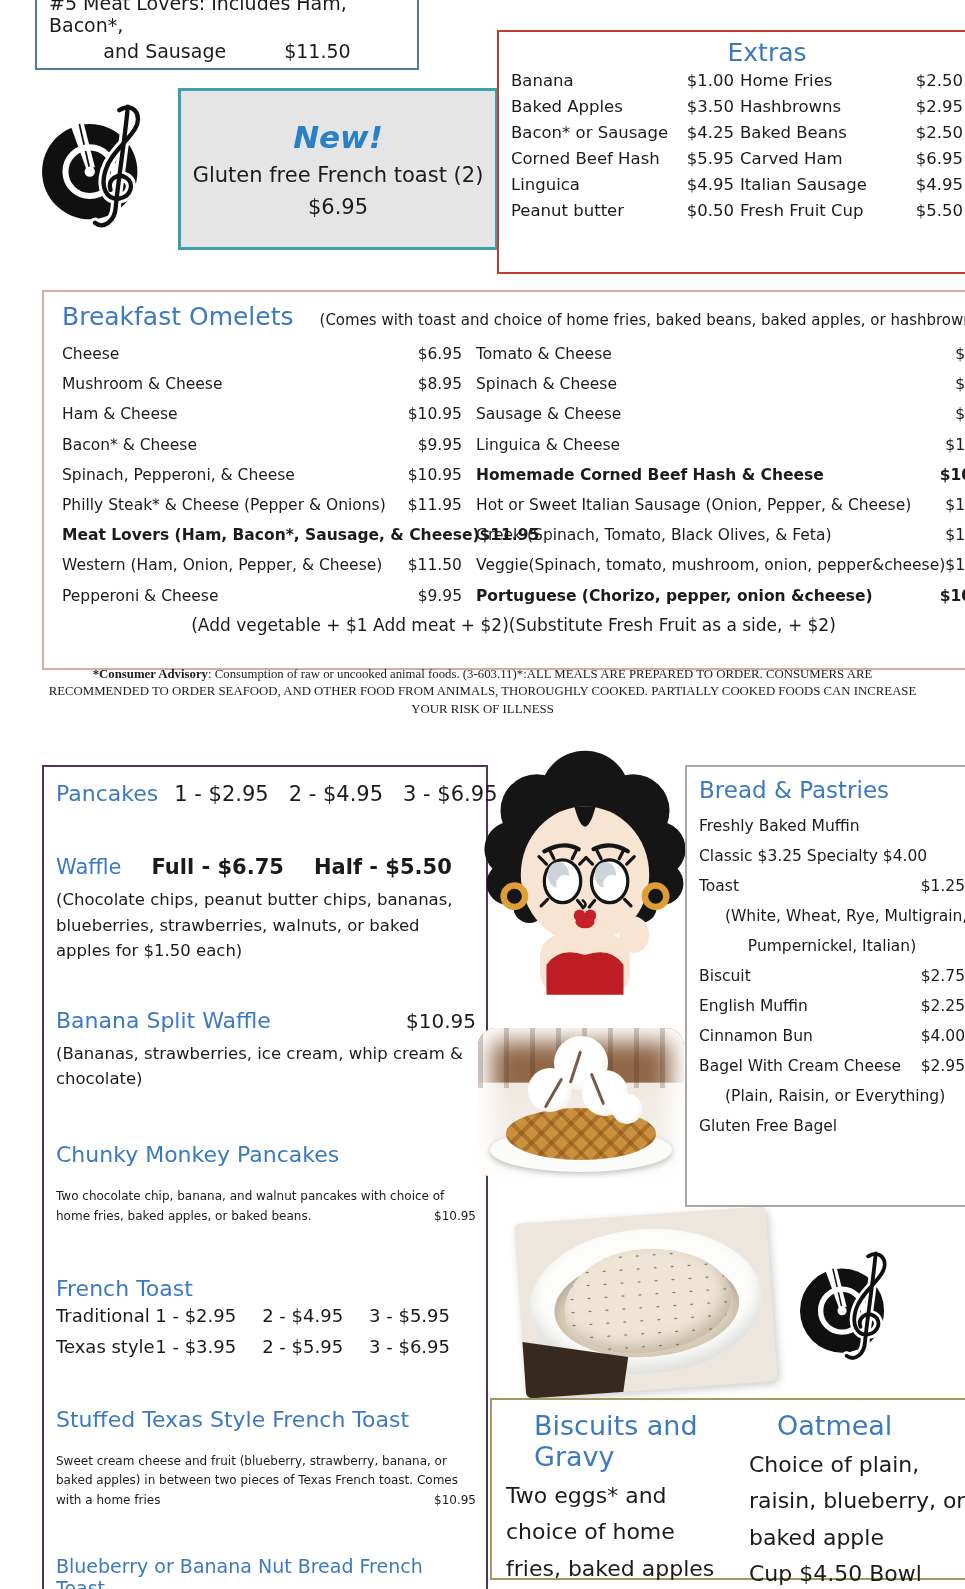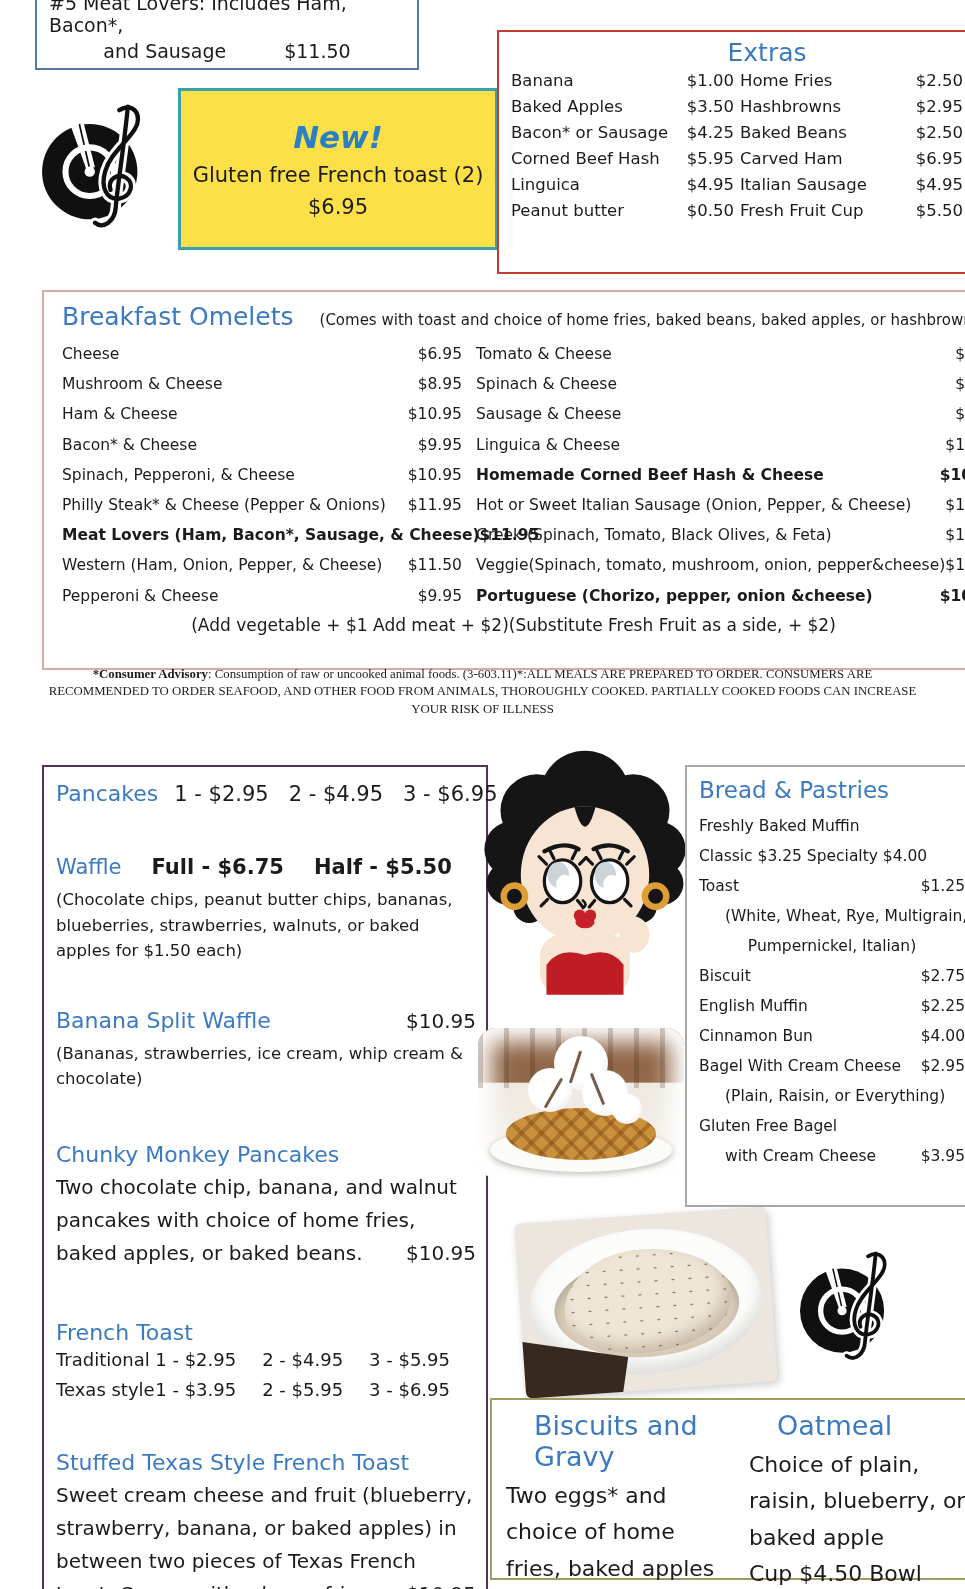--- a/index.html
+++ b/index.html
@@ -5,21 +5,21 @@
   html,body{margin:0;padding:0;background:#fff;}
   body{font-family:"DejaVu Sans",sans-serif;color:#1b1b1b;}
   #page{position:relative;width:965px;height:1589px;margin:0 auto;background:#fff;overflow:hidden;}
   .abs{position:absolute;}
 
   
   .banner-box{left:35px;top:-10px;width:380px;height:70px;border:2px solid #4f7ca7;background:#fff;
     display:flex;flex-direction:column;justify-content:flex-end;padding-bottom:6px;font-size:19px;}
   .banner-l1{padding-left:12px;}
   .banner-l2{display:flex;justify-content:center;gap:58px;margin-top:4px;}
-  .new-box{left:178px;top:88px;width:314px;height:156px;border:3px solid #3aa0ad;background:#fde047;
+  .new-box{left:178px;top:88px;width:314px;height:156px;border:3px solid #3aa0ad;background:#e5e5e5;
     display:flex;flex-direction:column;align-items:center;justify-content:center;gap:8px;}
   .new-title{color:#2a80c4;font-size:31px;font-weight:bold;font-style:italic;}
   .new-line{font-size:21px;}
   .new-price{font-size:21px;}
 
   .extras-box{left:497px;top:30px;width:452px;height:232px;border:2px solid #c23b2e;background:#fff;padding:4px 12px;}
   .extras-title{color:#3b7ac1;font-size:25px;text-align:center;margin:2px 0 4px 60px;}
   .extras-grid{display:grid;grid-template-columns:1fr 58px 1fr 58px;row-gap:7px;column-gap:6px;font-size:16.5px;align-items:center;}
   .extras-grid .pr{text-align:right;}
 
@@ -42,21 +42,21 @@
   .h-blue{color:#3b7ac1;}
   .row-line{display:flex;align-items:baseline;white-space:nowrap;}
   .pan-row1{gap:16px;font-size:21px;}
   .pan-row1 .hb{font-size:22px;}
   .pan-prices{display:flex;gap:20px;}
   .pan-row2{gap:30px;font-size:21px;margin-top:9px;}
   .pan-row2 .wv{font-weight:600;margin-top:40px;}
   .note{font-size:16.5px;line-height:1.55;margin-top:8px;}
   .item-head-row{display:flex;align-items:baseline;font-size:22px;margin-top:0;}
   .item-head-row .pr{margin-left:auto;font-size:20px;color:#1b1b1b;}
-  .para{font-size:20px;line-height:1.65;margin-top:4px;}
+  .para{font-size:12px;line-height:1.65;margin-top:20px;}
   .para .fr{float:right;}
   .ft-row{display:flex;align-items:baseline;font-size:18px;line-height:1.7;white-space:nowrap;}
   .ft-row .ftn{width:112px;}
   .ft-row .ftp{margin-right:26px;}
   .sp44{height:44px;}
   .sp50{height:50px;}
 
   .bread-box{left:685px;top:765px;width:266px;height:418px;border:2px solid #a9a9a9;background:#fff;padding:10px 12px;}
   .bread-title{font-size:23px;margin-bottom:8px;}
   .bread-line{font-size:15.5px;line-height:30px;display:flex;align-items:baseline;white-space:nowrap;}
@@ -392,24 +392,20 @@
         <span class="pr">$4.00</span>
       </div>
     <div class="bread-line">
         <span>Bagel With Cream Cheese</span>
         <span class="pr">$2.95</span>
       </div>
     <div class="bread-line bread-indent">(Plain, Raisin, or Everything)</div>
     <div class="bread-line">
         <span>Gluten Free Bagel</span>
       </div>
-    <div class="bread-line bread-indent">
-        <span>with Cream Cheese</span>
-        <span class="pr">$3.95</span>
-      </div>
   </div>
 
   <div class="abs waffle-photo">
     <div class="wood"></div>
     <div class="plate"></div>
     <div class="waffle"></div>
     <div class="cream" style="width:54px;height:54px;left:76px;top:8px;"></div>
     <div class="cream" style="width:44px;height:44px;left:50px;top:40px;"></div>
     <div class="cream" style="width:46px;height:46px;left:104px;top:42px;"></div>
     <div class="cream" style="width:30px;height:30px;left:134px;top:66px;"></div>

